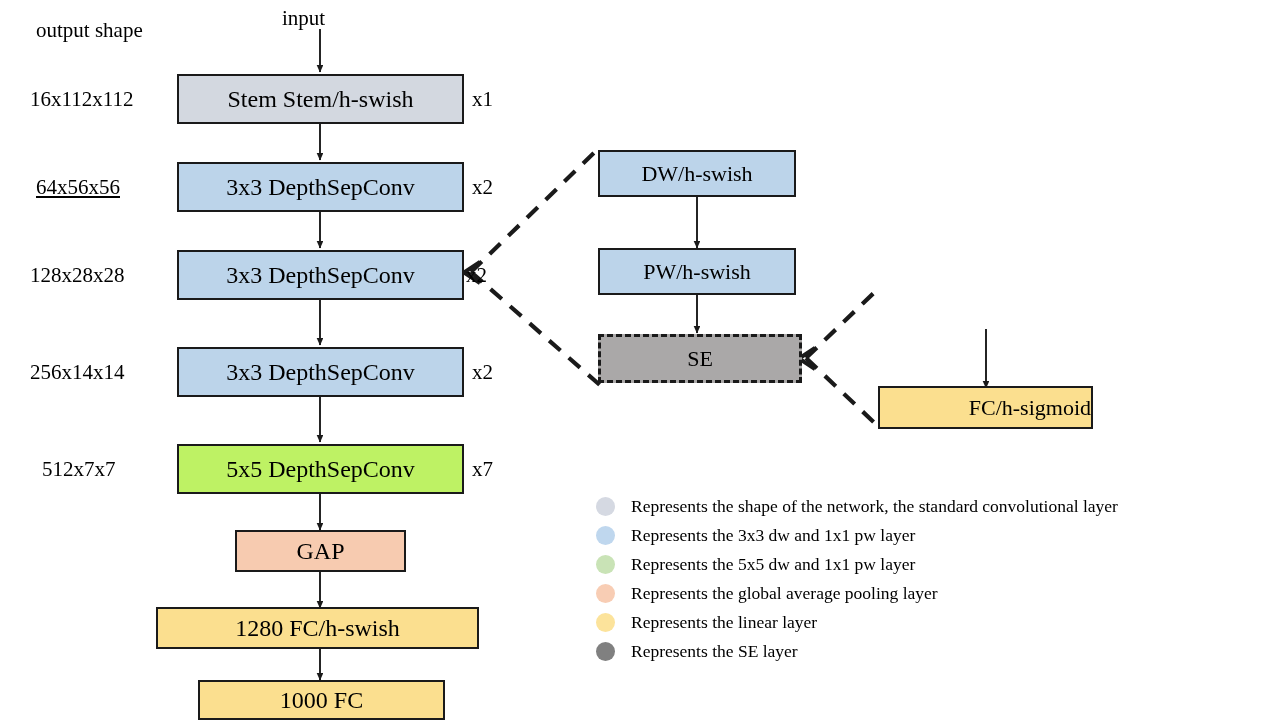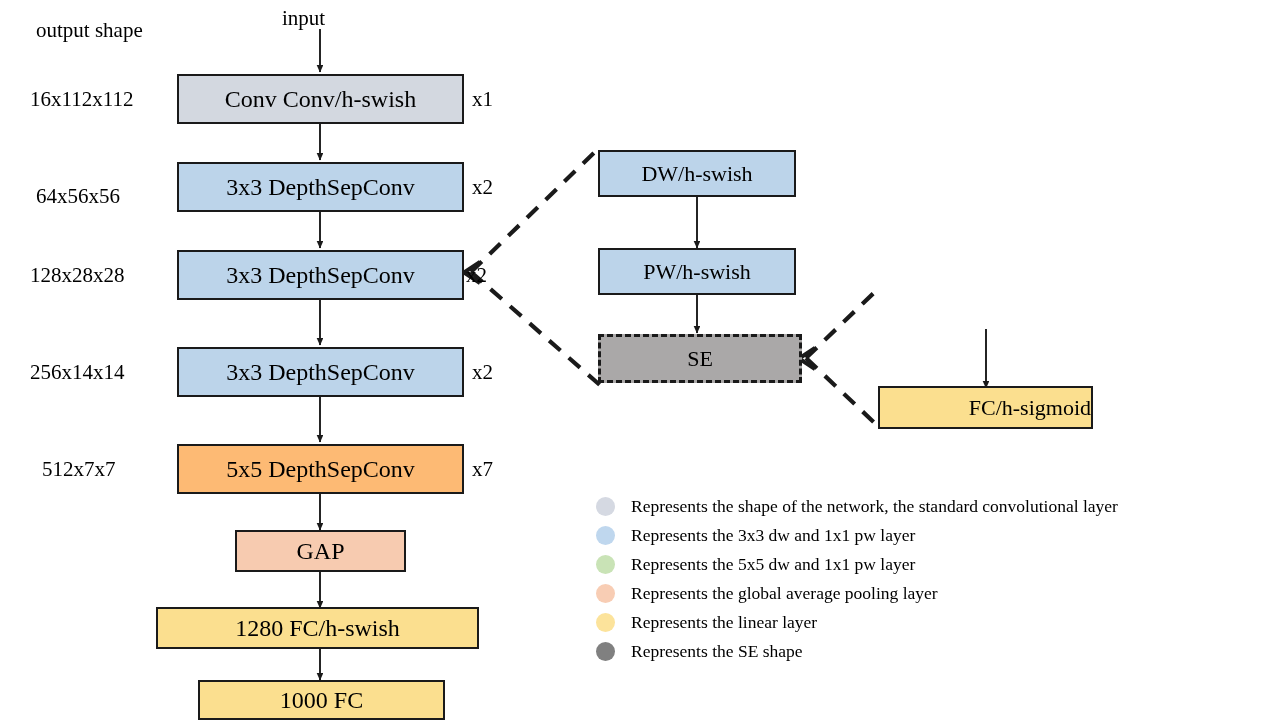--- a/index.html
+++ b/index.html
@@ -40,21 +40,21 @@
     text-align: center;
     line-height: 1;
     white-space: nowrap;
   }
   .node .node-label {
     display: block;
   }
 
   .fill-stem  { background: #d3d8e0; }
   .fill-blue  { background: #bcd4ea; }
-  .fill-green { background: #fdba74; }
+  .fill-green { background: #bef264; }
   .fill-peach { background: #f7cbb0; }
   .fill-yellow{ background: #fbdf8f; }
   .fill-gray  { background: #aaa8a8; border: 3px dashed #1a1a1a; }
 
   
   .plain-text {
     position: absolute;
     white-space: nowrap;
     line-height: 1;
   }
@@ -135,27 +135,27 @@
 
     <line x1="806" y1="358" x2="880" y2="287" stroke="#1a1a1a" stroke-width="4.2" stroke-dasharray="15 11" stroke-linecap="butt"></line>
     <line x1="806" y1="358" x2="880" y2="428" stroke="#1a1a1a" stroke-width="4.2" stroke-dasharray="15 11" stroke-linecap="butt"></line>
     <path d="M815,348 L799,358.5 L815,369" fill="none" stroke="#1a1a1a" stroke-width="4"></path>
   </svg>
 
   <div class="plain-text header-label" style="left:36px; top:20px;">output shape</div>
   <div class="plain-text header-label" style="left:282px; top:8px;">input</div>
 
   <div class="plain-text shape-label" style="left:30px; top:89px;">16x112x112</div>
-  <div class="plain-text shape-label" style="left:36px; top:186px;">64x56x56</div>
+  <div class="plain-text shape-label" style="left:36px; top:177px;text-decoration:underline;">64x56x56</div>
   <div class="plain-text shape-label" style="left:30px; top:265px;">128x28x28</div>
   <div class="plain-text shape-label" style="left:30px; top:362px;">256x14x14</div>
   <div class="plain-text shape-label" style="left:42px; top:459px;">512x7x7</div>
 
   <div class="node fill-stem" style="left:177px; top:74px; width:287px; height:50px;">
-    <span class="node-label" style="font-size:24px;">Conv Conv/h-swish</span>
+    <span class="node-label" style="font-size:24px;">Stem Stem/h-swish</span>
   </div>
   <div class="node fill-blue" style="left:177px; top:162px; width:287px; height:50px;">
     <span class="node-label" style="font-size:24px;">3x3 DepthSepConv</span>
   </div>
   <div class="node fill-blue" style="left:177px; top:250px; width:287px; height:50px;">
     <span class="node-label" style="font-size:24px;">3x3 DepthSepConv</span>
   </div>
   <div class="node fill-blue" style="left:177px; top:347px; width:287px; height:50px;">
     <span class="node-label" style="font-size:24px;">3x3 DepthSepConv</span>
   </div>
@@ -209,17 +209,17 @@
     <div class="legend-row">
       <span class="legend-swatch sw-peach"></span>
       <span class="legend-text">Represents the global average pooling layer</span>
     </div>
     <div class="legend-row">
       <span class="legend-swatch sw-yellow"></span>
       <span class="legend-text">Represents the linear layer</span>
     </div>
     <div class="legend-row">
       <span class="legend-swatch sw-gray"></span>
-      <span class="legend-text">Represents the SE shape</span>
+      <span class="legend-text">Represents the SE layer</span>
     </div>
   </div>
 
 </div>
 
 </body></html>

